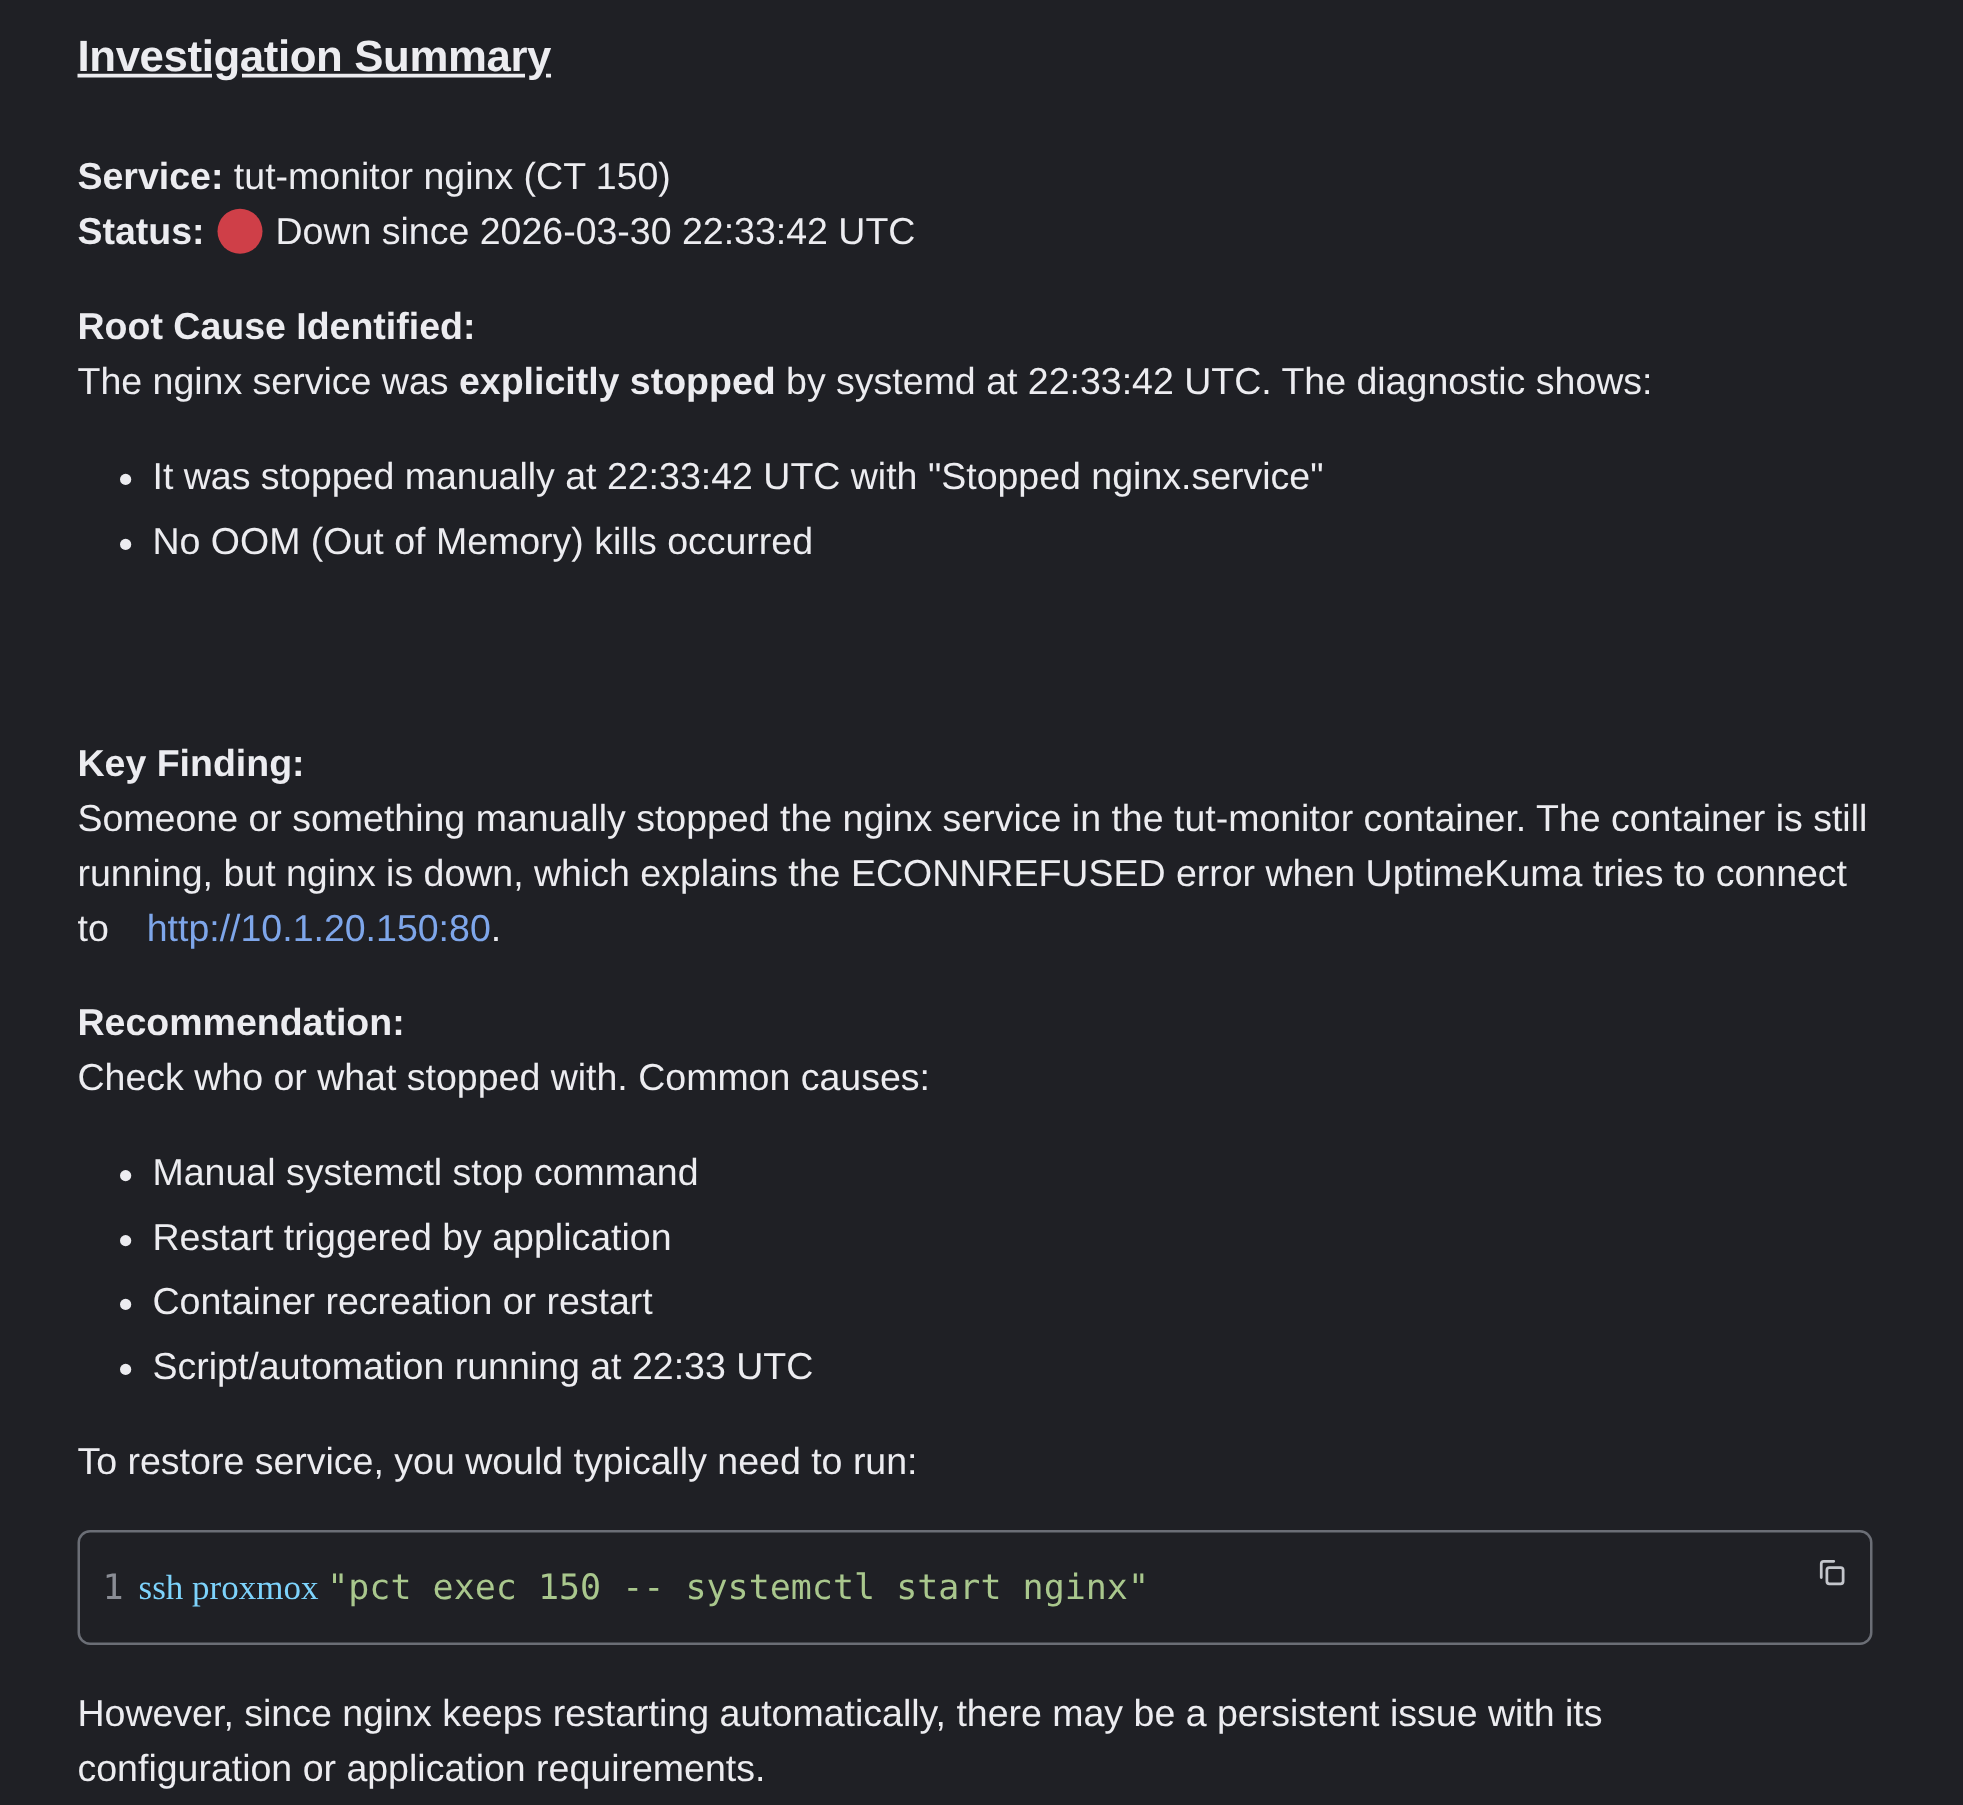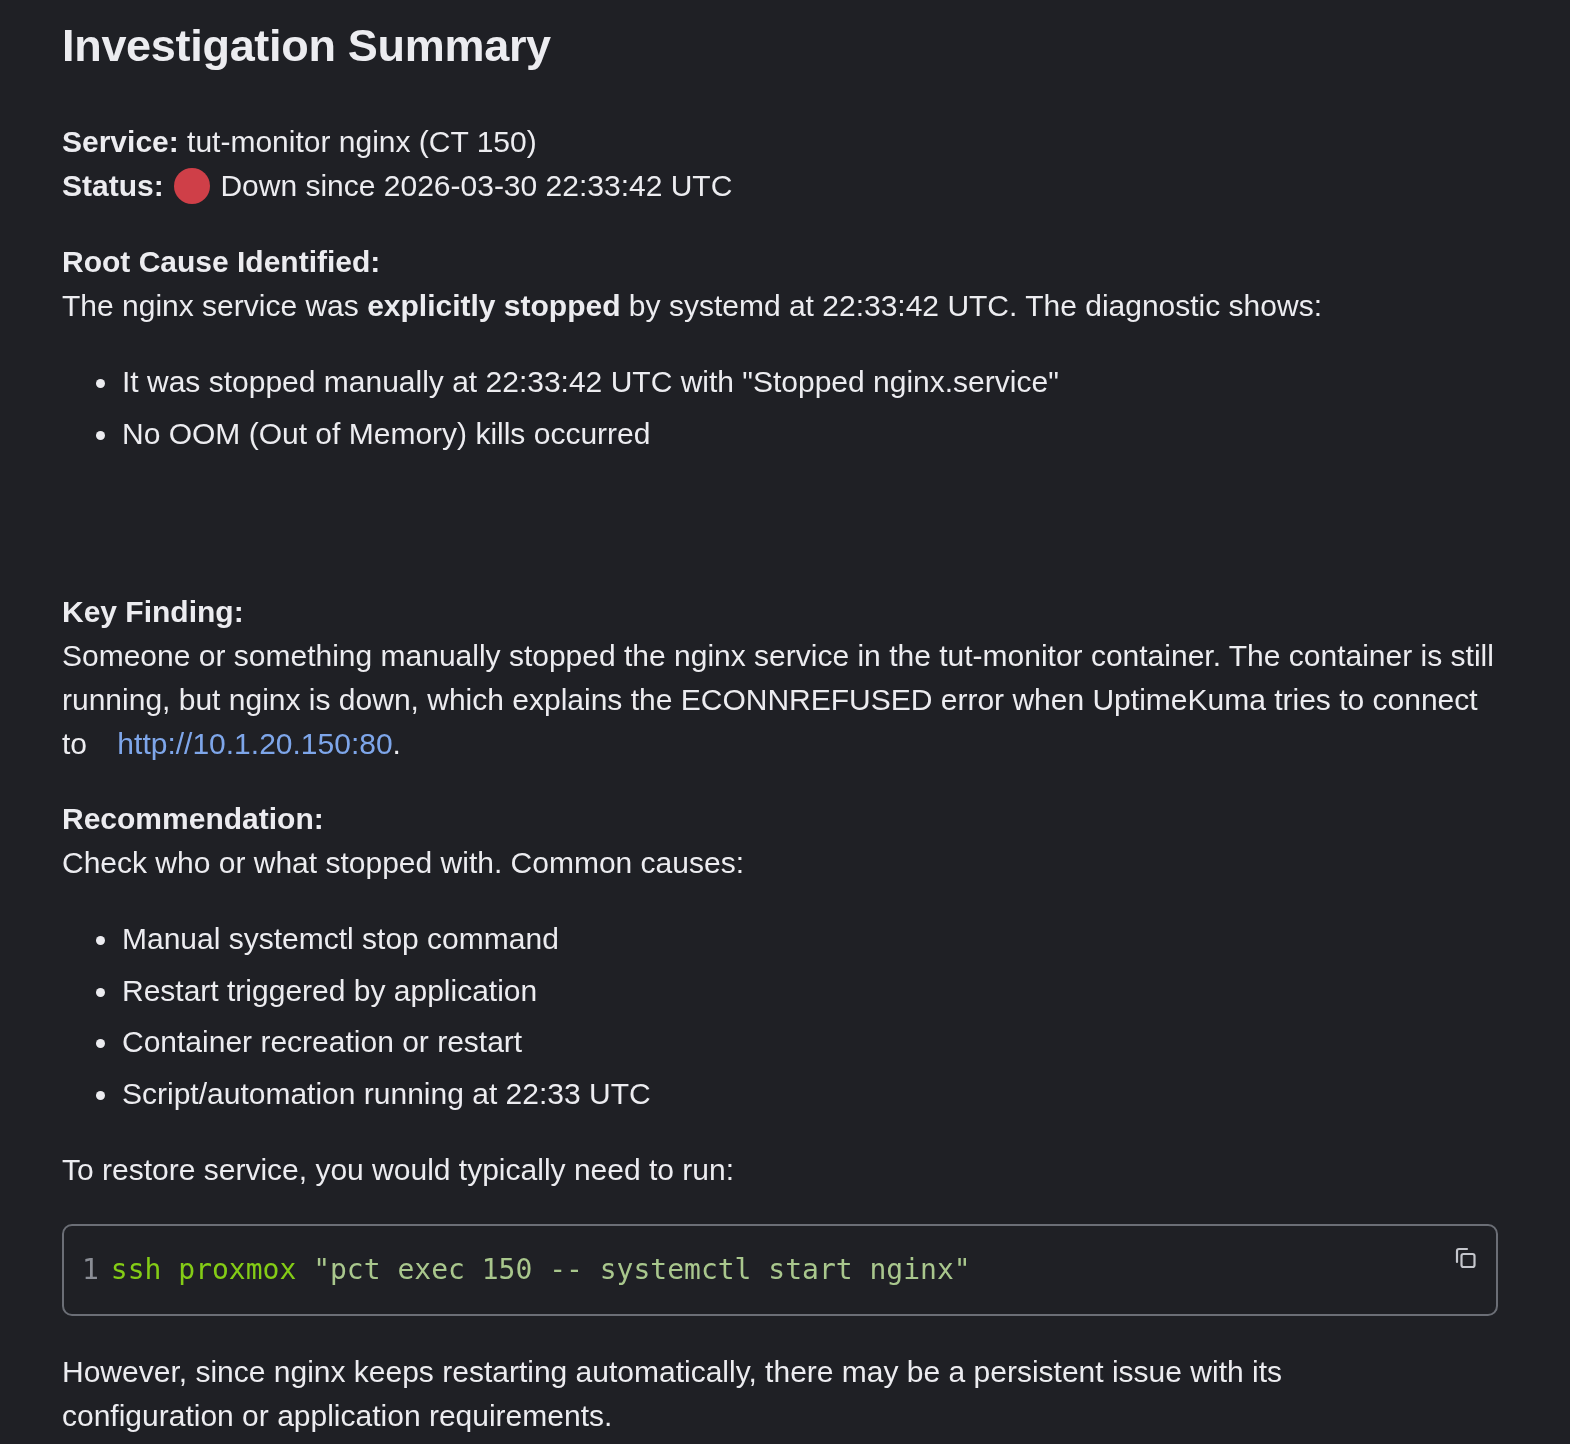--- a/index.html
+++ b/index.html
@@ -14,27 +14,28 @@
       font-size: 30px;
       line-height: 44px;
     }
     .content {
       position: absolute;
       left: 62px;
       top: 0;
       width: 1440px;
     }
     h1 {
-      font-size: 45px;
+      font-size: 35px;
       font-weight: 700;
       margin: 0;
       position: absolute;
       top: 18px;
       line-height: 56px;
       letter-spacing: -0.3px;
+      text-decoration: underline;
     }
     .block { position: absolute; left: 0; width: 1440px; }
     b { font-weight: 700; }
     .dot {
       display: inline-block;
       width: 36px; height: 36px;
       border-radius: 50%;
       background: #cf3f48;
       vertical-align: -8px;
       margin: 0 2px 0 2px;
@@ -67,21 +68,21 @@
       font-family: "DejaVu Sans Mono", "Liberation Mono", monospace;
       font-size: 28px;
     }
     .code-line {
       position: absolute;
       left: 18px; top: 24px;
       line-height: 40px;
       white-space: pre;
     }
     .ln { color: #8a8d95; margin-right: 12px; }
-    .cmd { color: #84cc16; }
+    .cmd { color: #7dd3fc; font-family: Liberation Serif, serif; }
     .str { color: #a9c78d; }
     .copy-btn {
       position: absolute;
       right: 16px; top: 16px;
       width: 28px; height: 28px;
       cursor: pointer;
     }
   </style>
 </head>
 <body>

